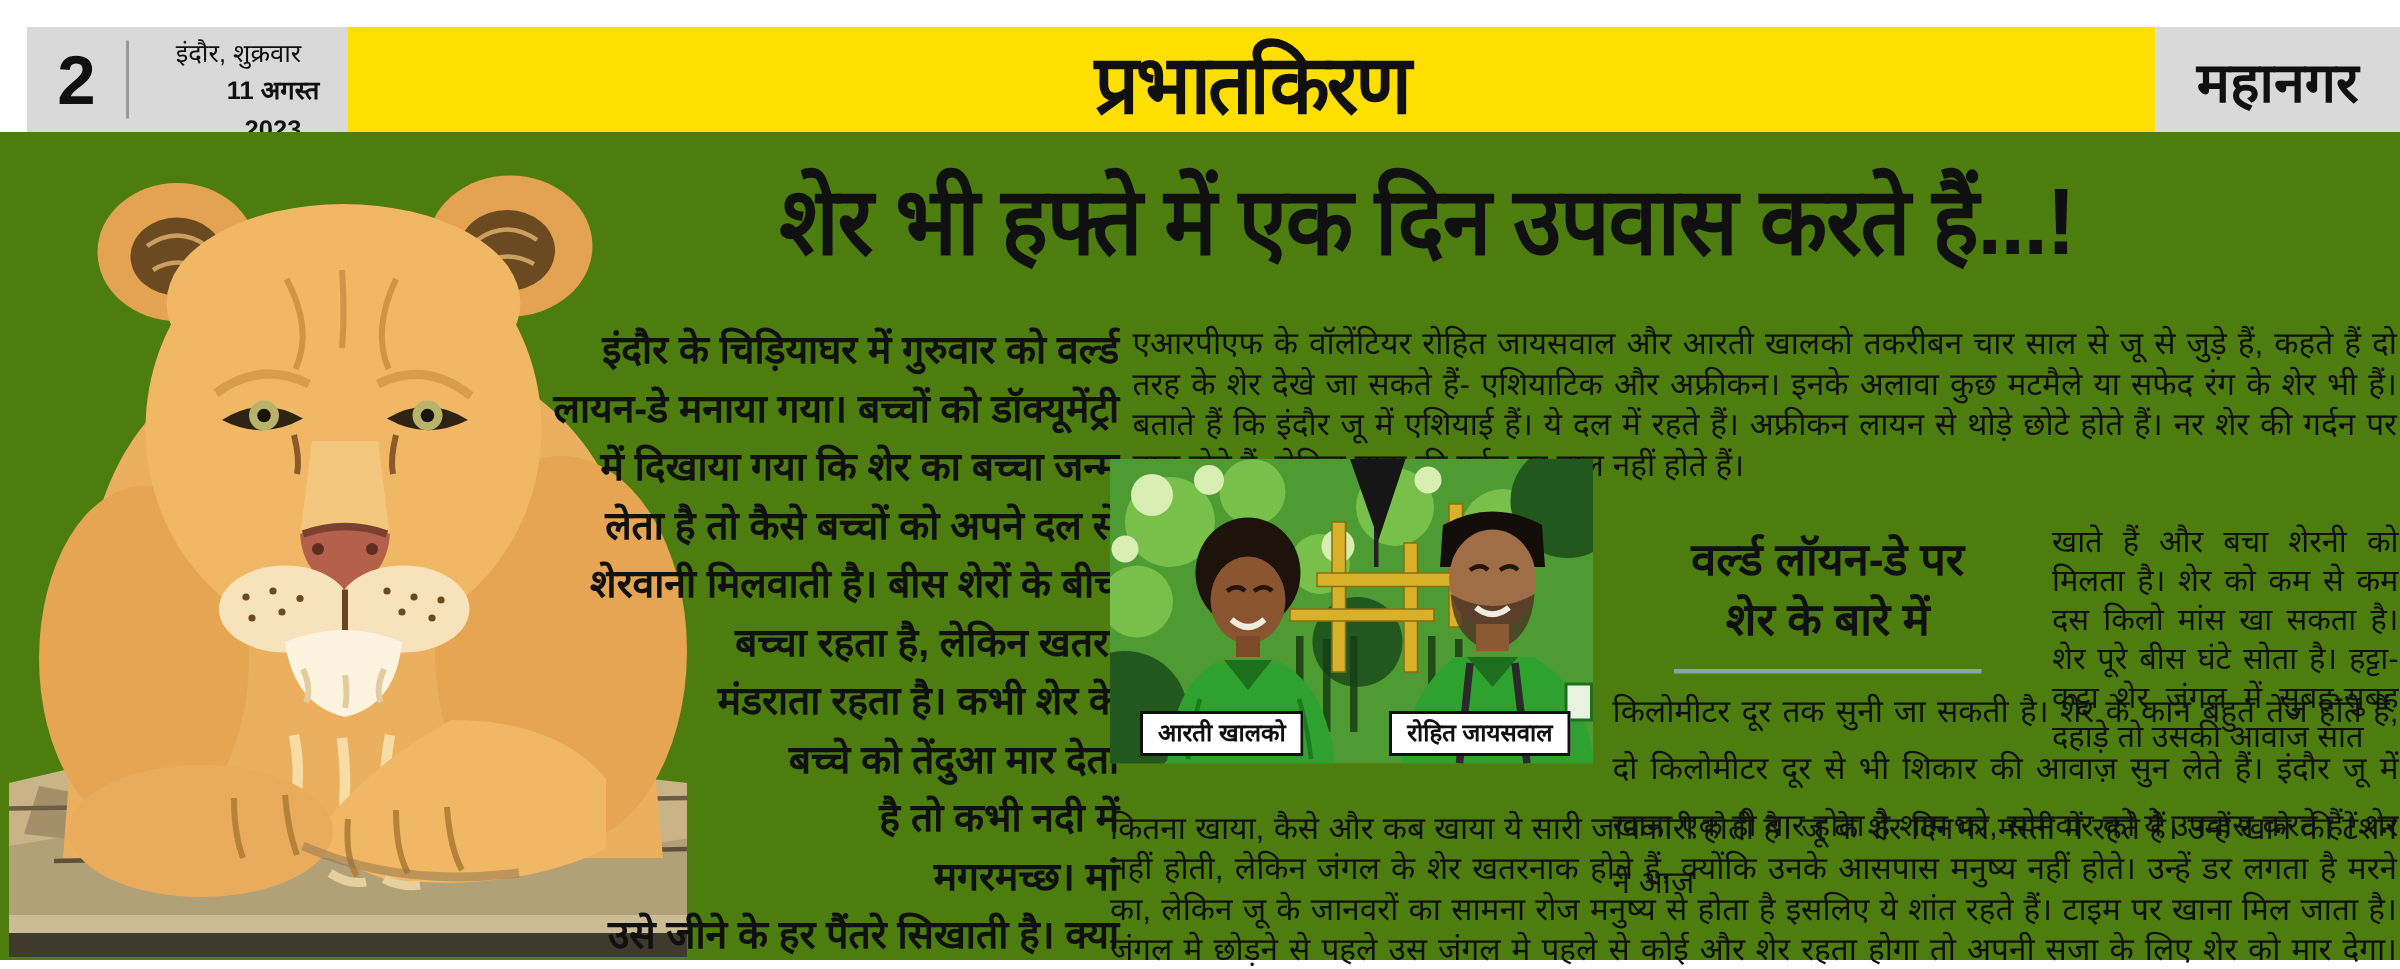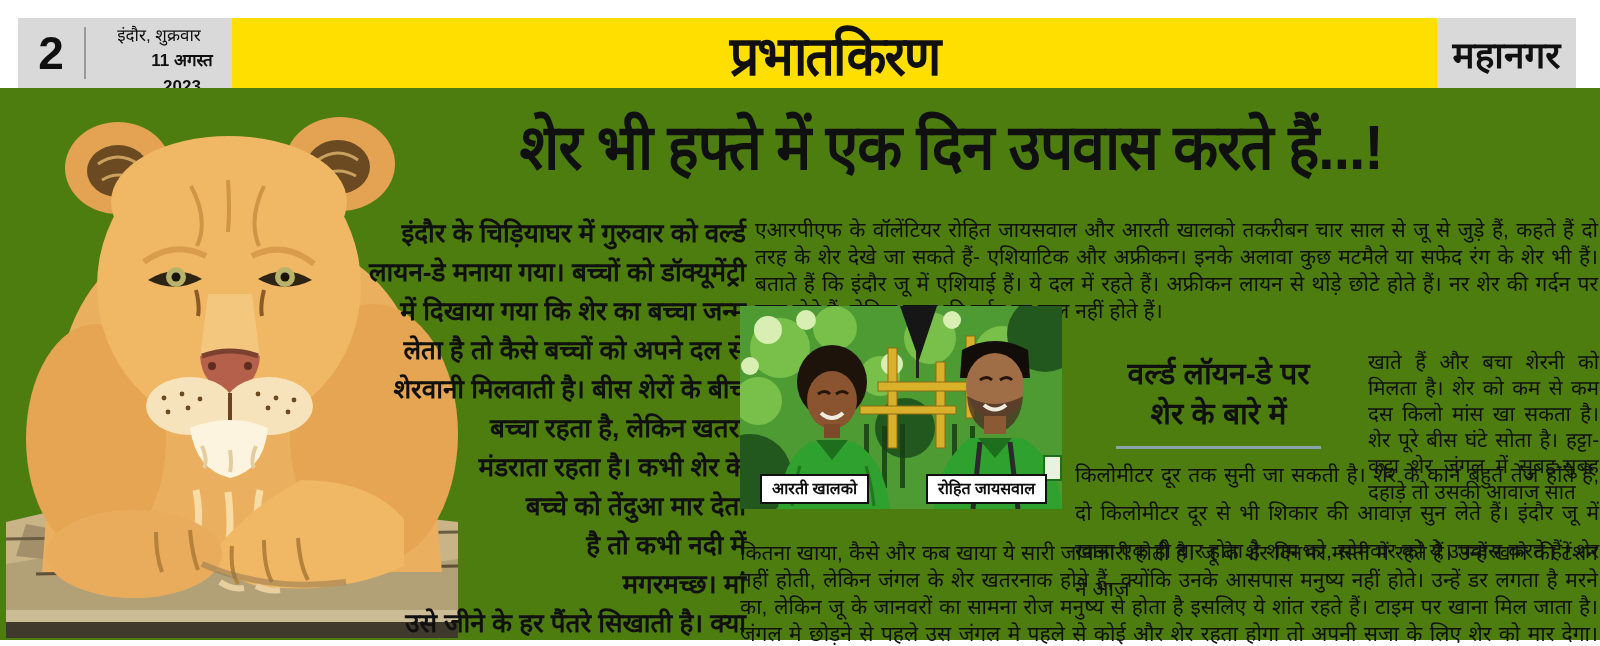--- a/index.html
+++ b/index.html
@@ -10,21 +10,21 @@
   
   .pageinfo{left:18px;top:18px;width:214px;height:70px;background:#d9d9d9;display:flex;align-items:center;}
   .pagenum{width:66px;text-align:center;font-size:46px;font-weight:800;line-height:70px;}
   .datebox{flex:1;border-left:2px solid #9a9a9a;height:52px;display:flex;flex-direction:column;
            justify-content:center;text-align:center;}
   .date1{font-size:17px;font-weight:400;line-height:25px;margin-top:16px;}
   .date2{font-size:17px;font-weight:800;line-height:26px;padding-left:46px;}
   .masthead-strip{left:232px;top:18px;width:1205px;height:70px;background:#ffdf00;
                   display:flex;align-items:flex-start;justify-content:center;}
   .masthead{font-size:52px;font-weight:900;letter-spacing:-2px;transform:scaleY(1.05);}
-  .sectionbox{left:1437px;top:18px;width:139px;height:70px;background:#d9d9d9;
+  .sectionbox{left:1437px;top:18px;width:163px;height:70px;background:#d9d9d9;
               display:flex;align-items:center;justify-content:center;}
   .section{font-size:37px;font-weight:800;}
 
   
   .main{left:0;top:88px;width:1600px;height:552px;background:#4d7c0f;}
 
   .headline{left:320px;top:14px;width:1262px;height:100px;text-align:center;white-space:nowrap;}
   .headline span{display:inline-block;font-size:63px;font-weight:700;transform:scaleX(0.93);
                  transform-origin:center;letter-spacing:-1px;}
 

